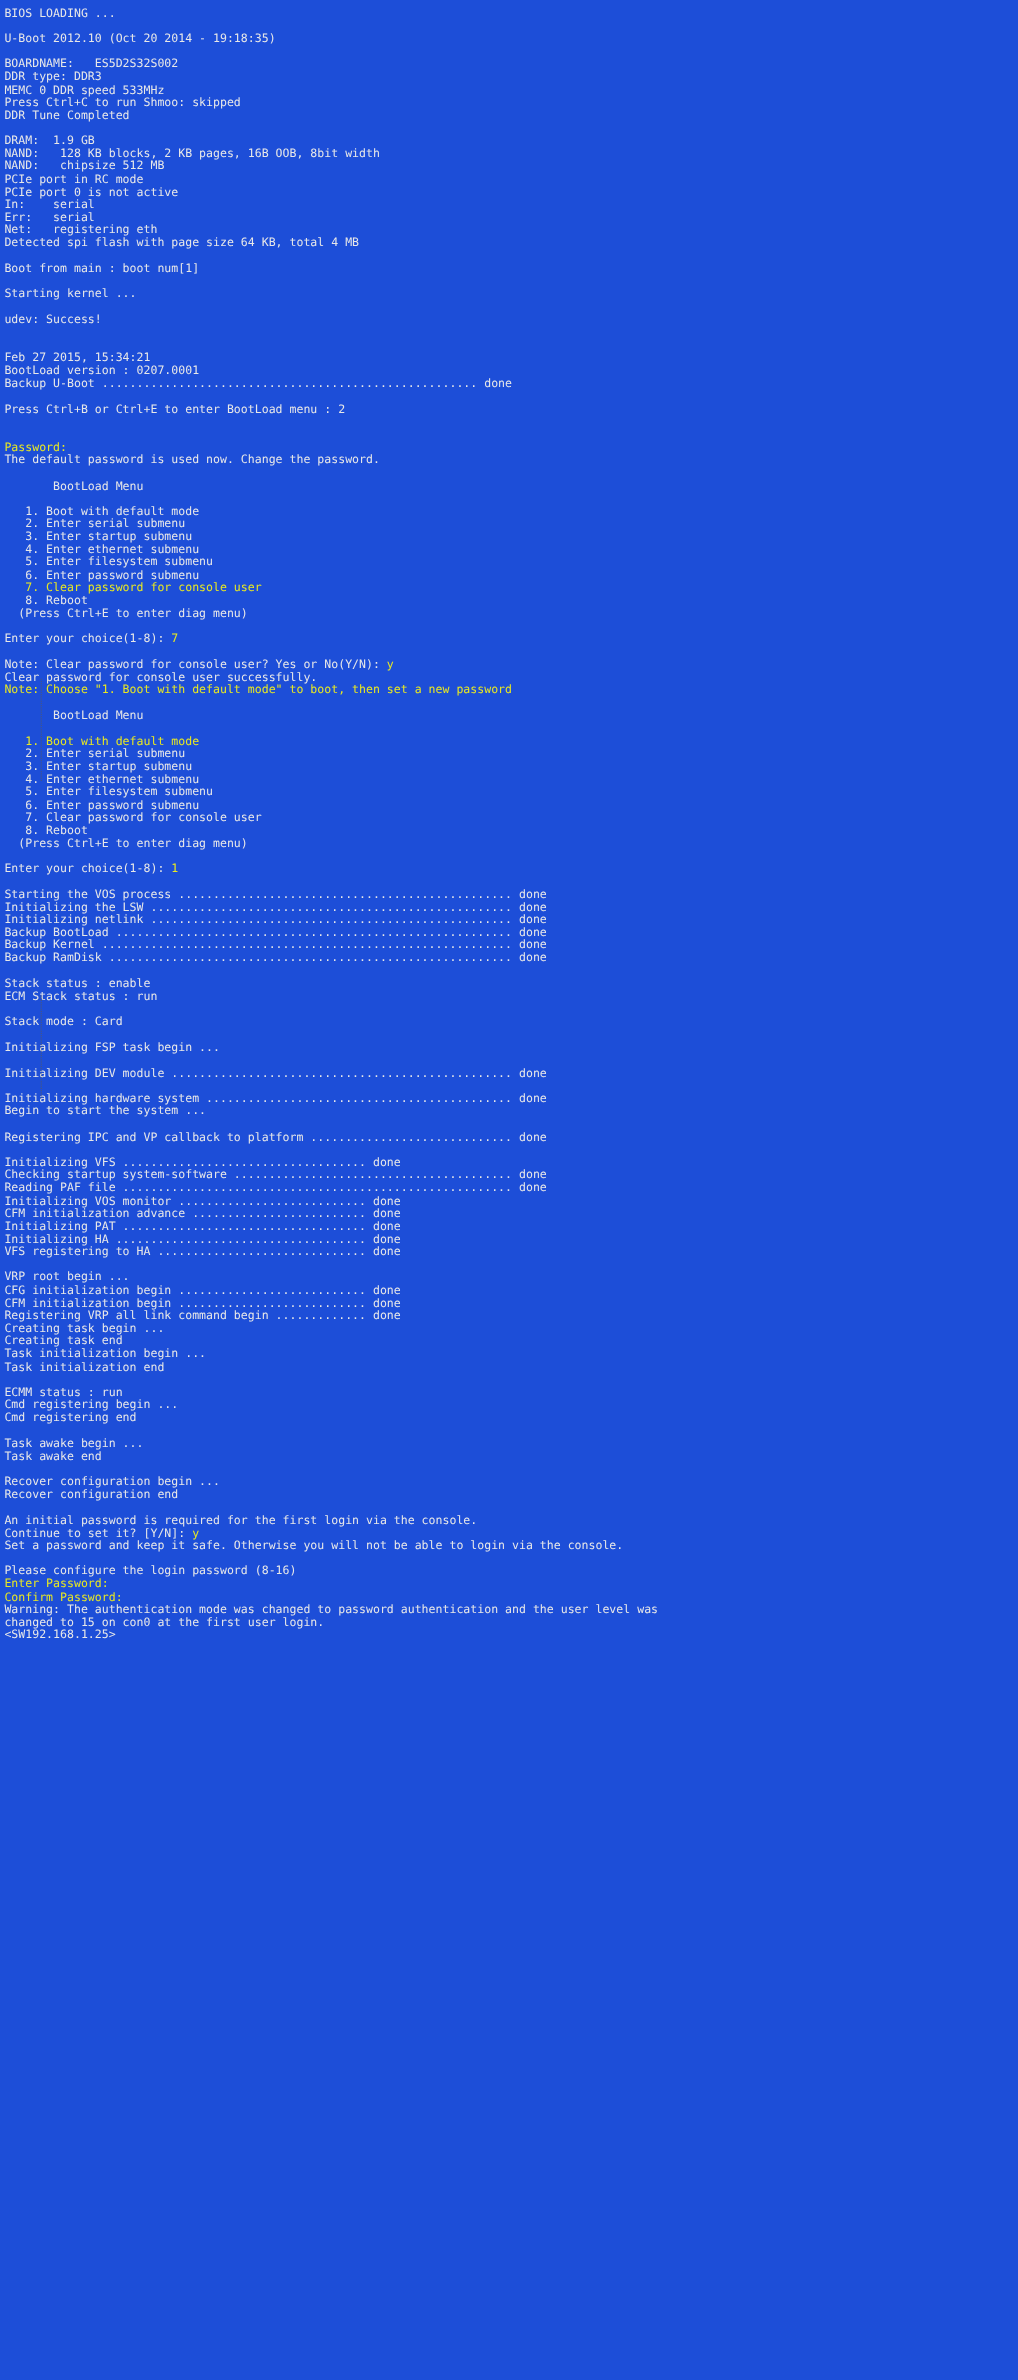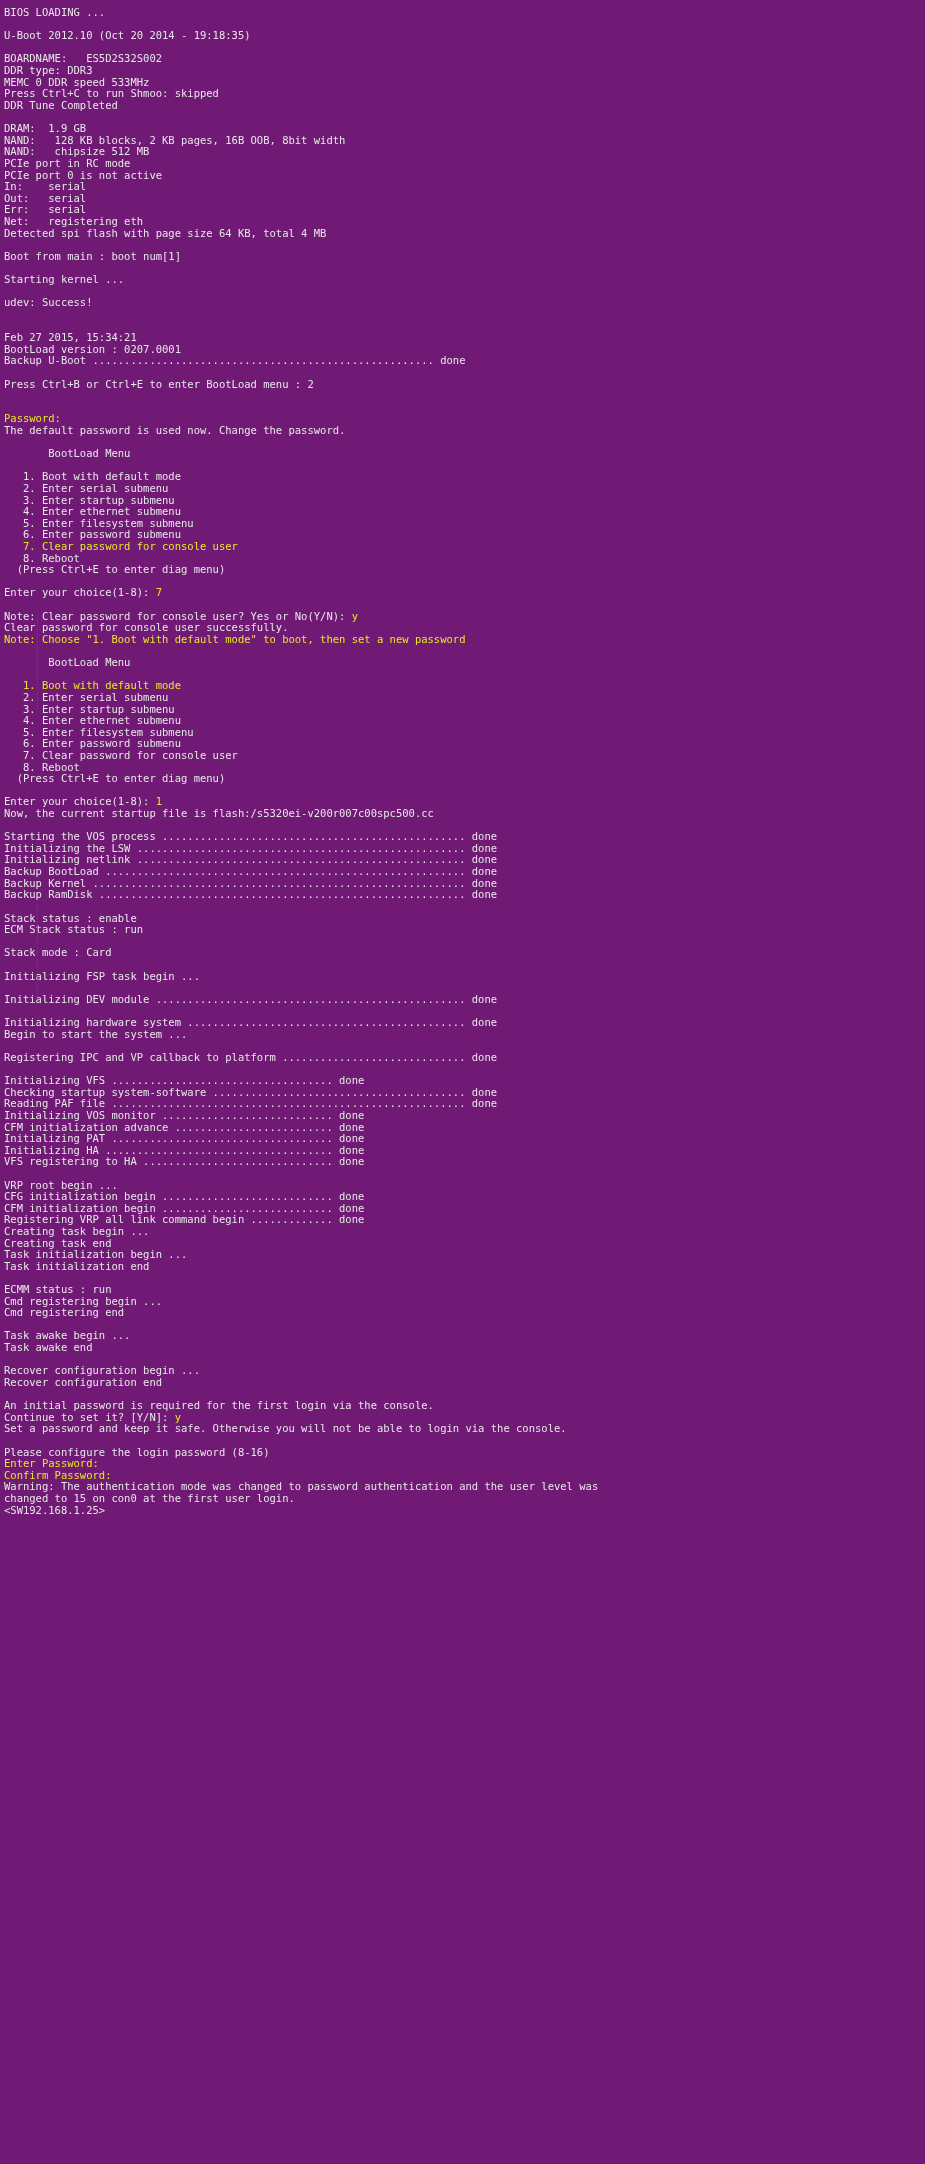--- a/index.html
+++ b/index.html
@@ -10,21 +10,21 @@
   }
   body {
     width: 925px;
     height: 2164px;
     overflow: hidden;
     font-family: "DejaVu Sans Mono", "Liberation Mono", monospace;
   }
   #terminal {
     width: 925px;
     min-height: 2164px;
-    background: #701a75;
+    background: #1d4ed8;
     padding: 7px 0 0 4px;
     box-sizing: border-box;
     position: relative;
   }
   .line {
     font-family: "DejaVu Sans Mono", "Liberation Mono", monospace;
     font-size: 10.5px;
     line-height: 11.62px;
     color: #e8e8e8;
     white-space: pre;
@@ -64,21 +64,20 @@
       <div class="line"><span class="seg c-white">MEMC 0 DDR speed 533MHz</span></div>
       <div class="line"><span class="seg c-white">Press Ctrl+C to run Shmoo: skipped</span></div>
       <div class="line"><span class="seg c-white">DDR Tune Completed</span></div>
       <div class="line blank">&nbsp;</div>
       <div class="line"><span class="seg c-white">DRAM:  1.9 GB</span></div>
       <div class="line"><span class="seg c-white">NAND:   128 KB blocks, 2 KB pages, 16B OOB, 8bit width</span></div>
       <div class="line"><span class="seg c-white">NAND:   chipsize 512 MB</span></div>
       <div class="line"><span class="seg c-white">PCIe port in RC mode</span></div>
       <div class="line"><span class="seg c-white">PCIe port 0 is not active</span></div>
       <div class="line"><span class="seg c-white">In:    serial</span></div>
-      <div class="line"><span class="seg c-white">Out:   serial</span></div>
       <div class="line"><span class="seg c-white">Err:   serial</span></div>
       <div class="line"><span class="seg c-white">Net:   registering eth</span></div>
       <div class="line"><span class="seg c-white">Detected spi flash with page size 64 KB, total 4 MB</span></div>
       <div class="line blank">&nbsp;</div>
       <div class="line"><span class="seg c-white"></span><span class="seg c-white">Boot from main : boot num[1]</span></div>
       <div class="line blank">&nbsp;</div>
       <div class="line"><span class="seg c-white"></span><span class="seg c-white">Starting kernel ...</span></div>
       <div class="line blank">&nbsp;</div>
       <div class="line"><span class="seg c-white"></span><span class="seg c-white">udev: Success!</span></div>
       <div class="line blank">&nbsp;</div>
@@ -117,21 +116,20 @@
       <div class="line"><span class="seg c-white">   2. Enter serial submenu</span></div>
       <div class="line"><span class="seg c-white">   3. Enter startup submenu</span></div>
       <div class="line"><span class="seg c-white">   4. Enter ethernet submenu</span></div>
       <div class="line"><span class="seg c-white">   5. Enter filesystem submenu</span></div>
       <div class="line"><span class="seg c-white">   6. Enter password submenu</span></div>
       <div class="line"><span class="seg c-white">   7. Clear password for console user</span></div>
       <div class="line"><span class="seg c-white">   8. Reboot</span></div>
       <div class="line"><span class="seg c-white">  (Press Ctrl+E to enter diag menu)</span></div>
       <div class="line blank">&nbsp;</div>
       <div class="line"><span class="seg c-white"></span><span class="seg c-white">Enter your choice(1-8): </span><span class="seg c-yellow">1</span></div>
-      <div class="line"><span class="seg c-white">Now, the current startup file is flash:/s5320ei-v200r007c00spc500.cc</span></div>
       <div class="line blank">&nbsp;</div>
       <div class="line"><span class="seg c-white"></span><span class="seg c-white">Starting the VOS process ................................................ done</span></div>
       <div class="line"><span class="seg c-white">Initializing the LSW .................................................... done</span></div>
       <div class="line"><span class="seg c-white">Initializing netlink .................................................... done</span></div>
       <div class="line"><span class="seg c-white">Backup BootLoad ......................................................... done</span></div>
       <div class="line"><span class="seg c-white">Backup Kernel ........................................................... done</span></div>
       <div class="line"><span class="seg c-white">Backup RamDisk .......................................................... done</span></div>
       <div class="line blank">&nbsp;</div>
       <div class="line"><span class="seg c-white"></span><span class="seg c-white">Stack status : enable</span></div>
       <div class="line"><span class="seg c-white">ECM Stack status : run</span></div>

